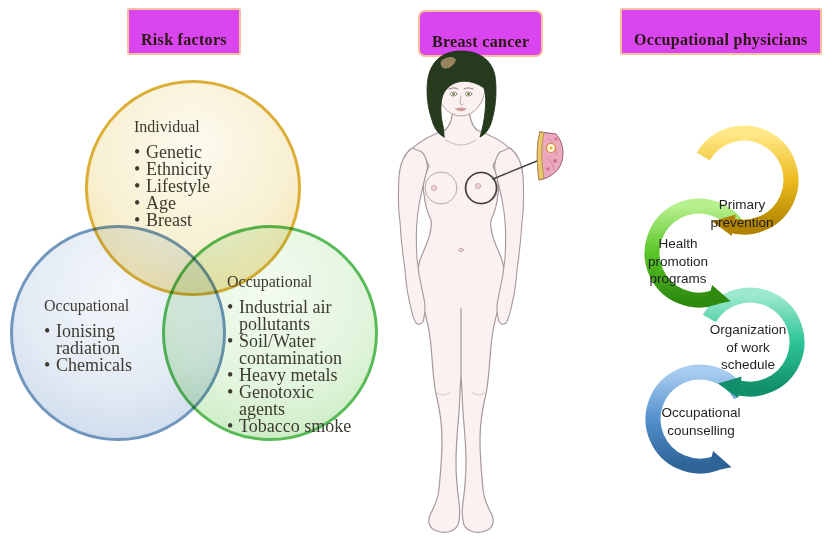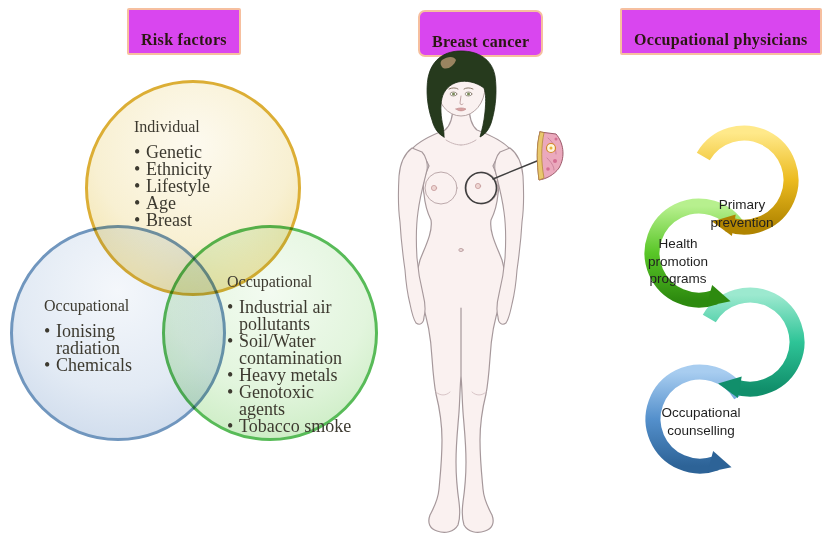--- a/index.html
+++ b/index.html
@@ -245,16 +245,19 @@
       <path d="M 88.3 61.5 A 47 47 0 1 1 112.9 129.2" fill="none" stroke="url(#gradGold)" stroke-width="15"></path>
       <polygon points="16,0 -6,-11 -6,11" fill="#b08400" transform="translate(112.9,129.2) rotate(190)"></polygon>
     </g>
   </svg>
 
   <div class="cycle-label" id="lbl-step1">Primary
 prevention</div>
   <div class="cycle-label" id="lbl-step2">Health
 promotion
 programs</div>
+  <div class="cycle-label" id="lbl-step3">Organization
+of work
+schedule</div>
   <div class="cycle-label" id="lbl-step4">Occupational
 counselling</div>
 
 </div>
 
 </body></html>

